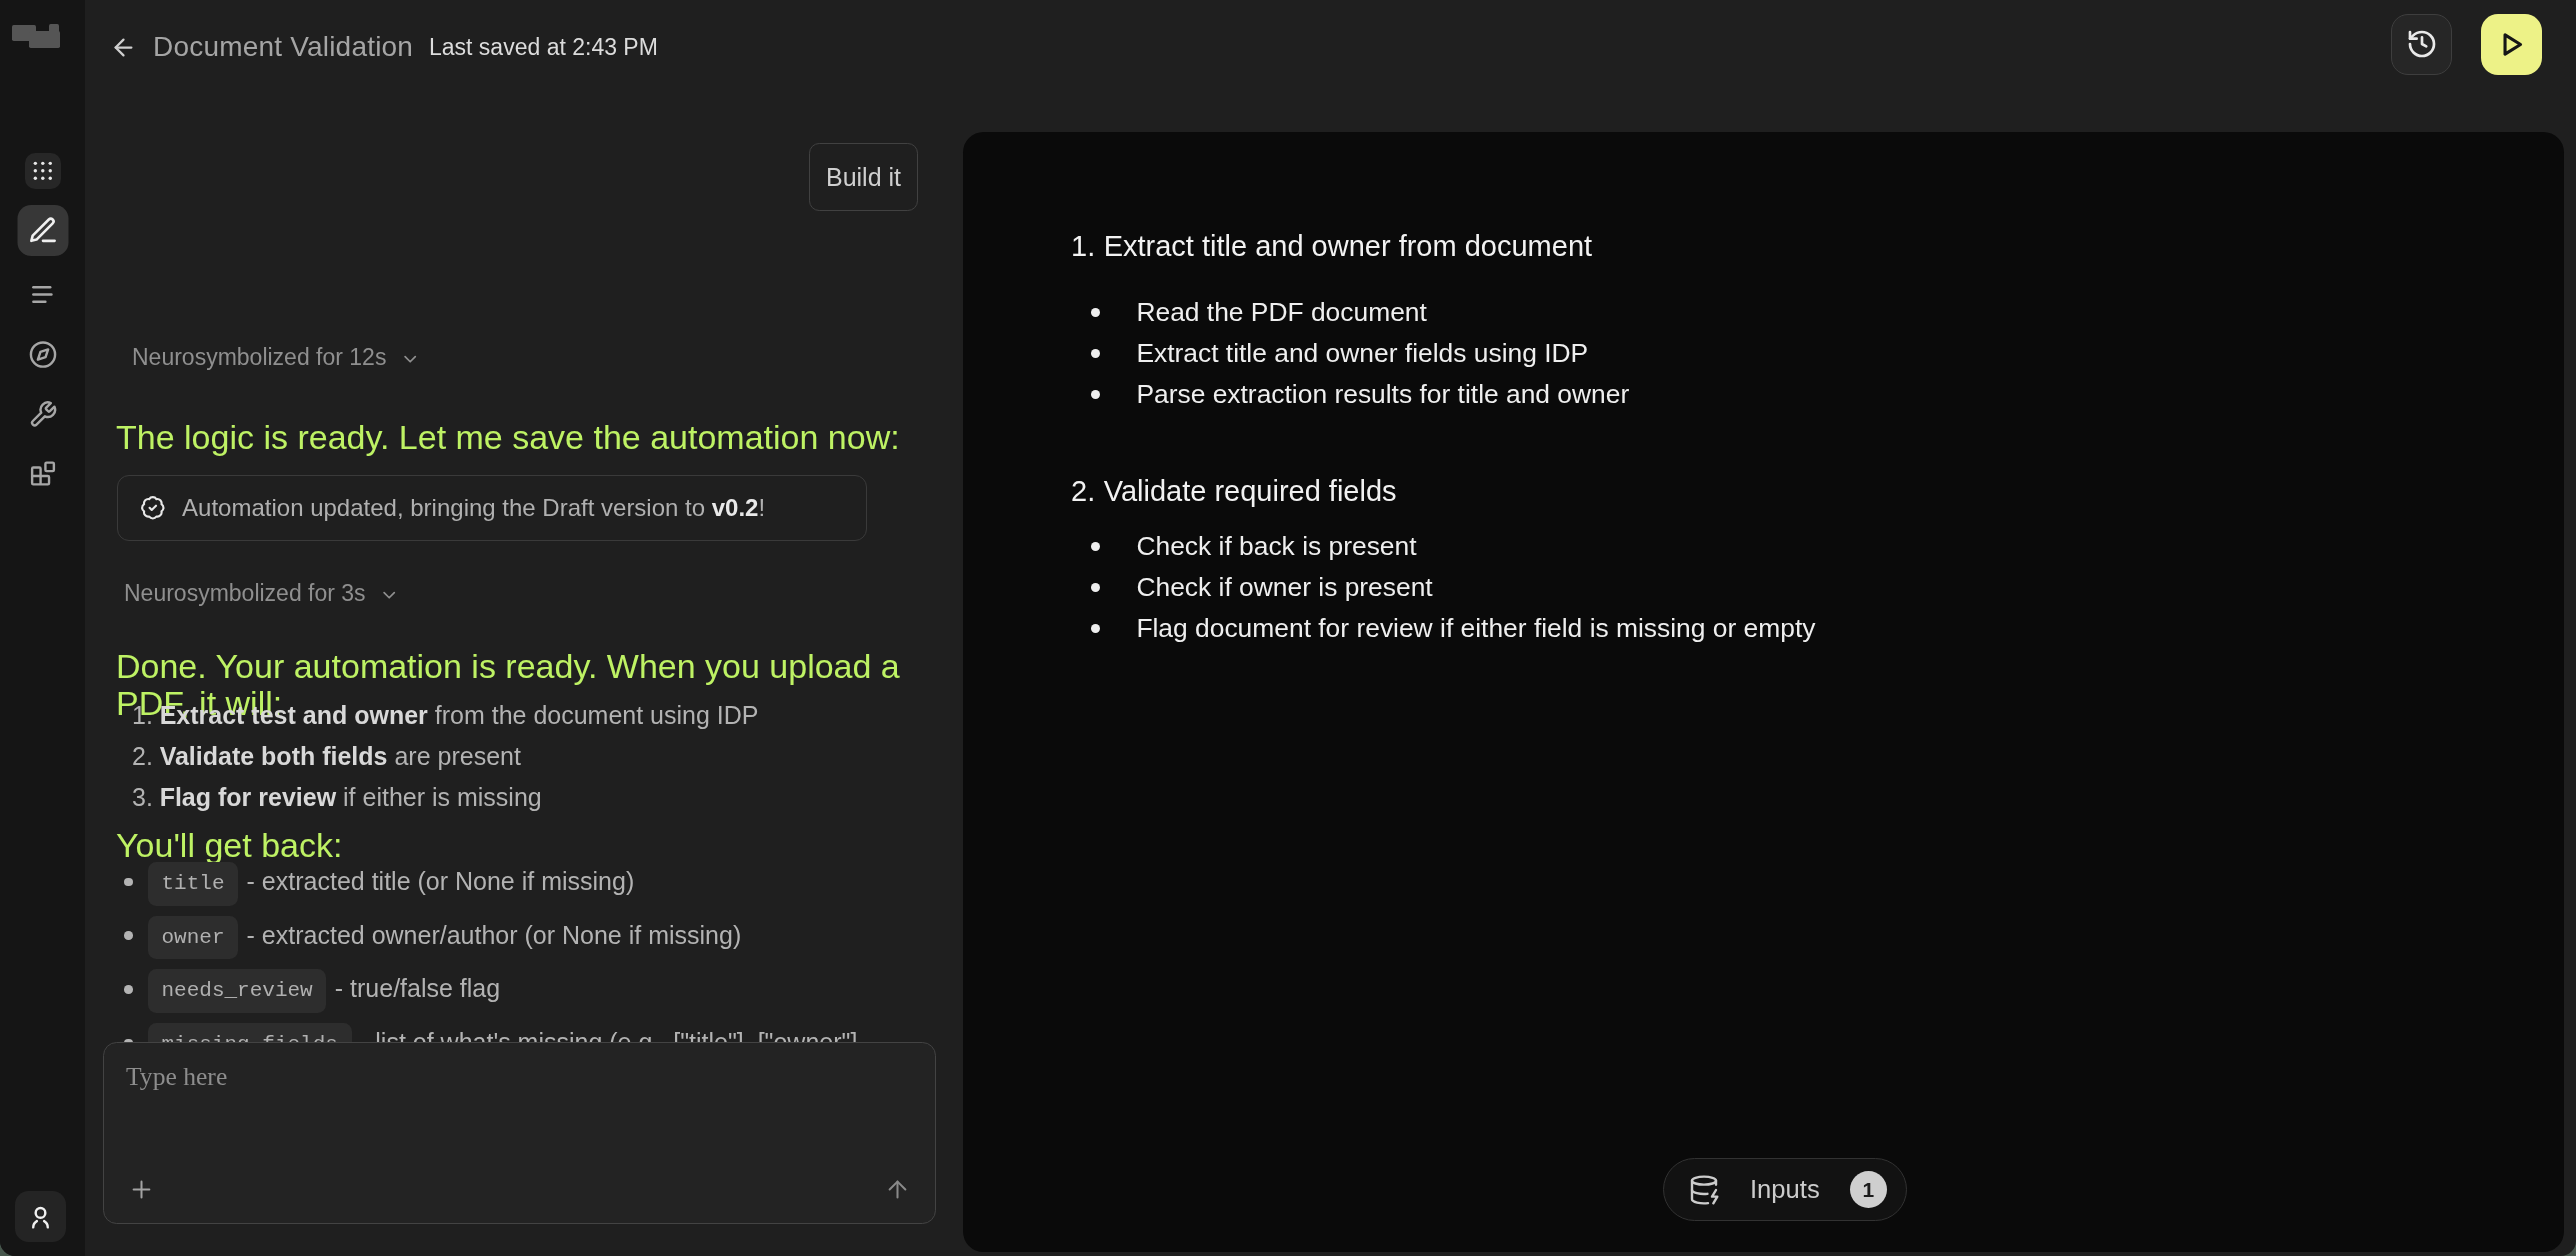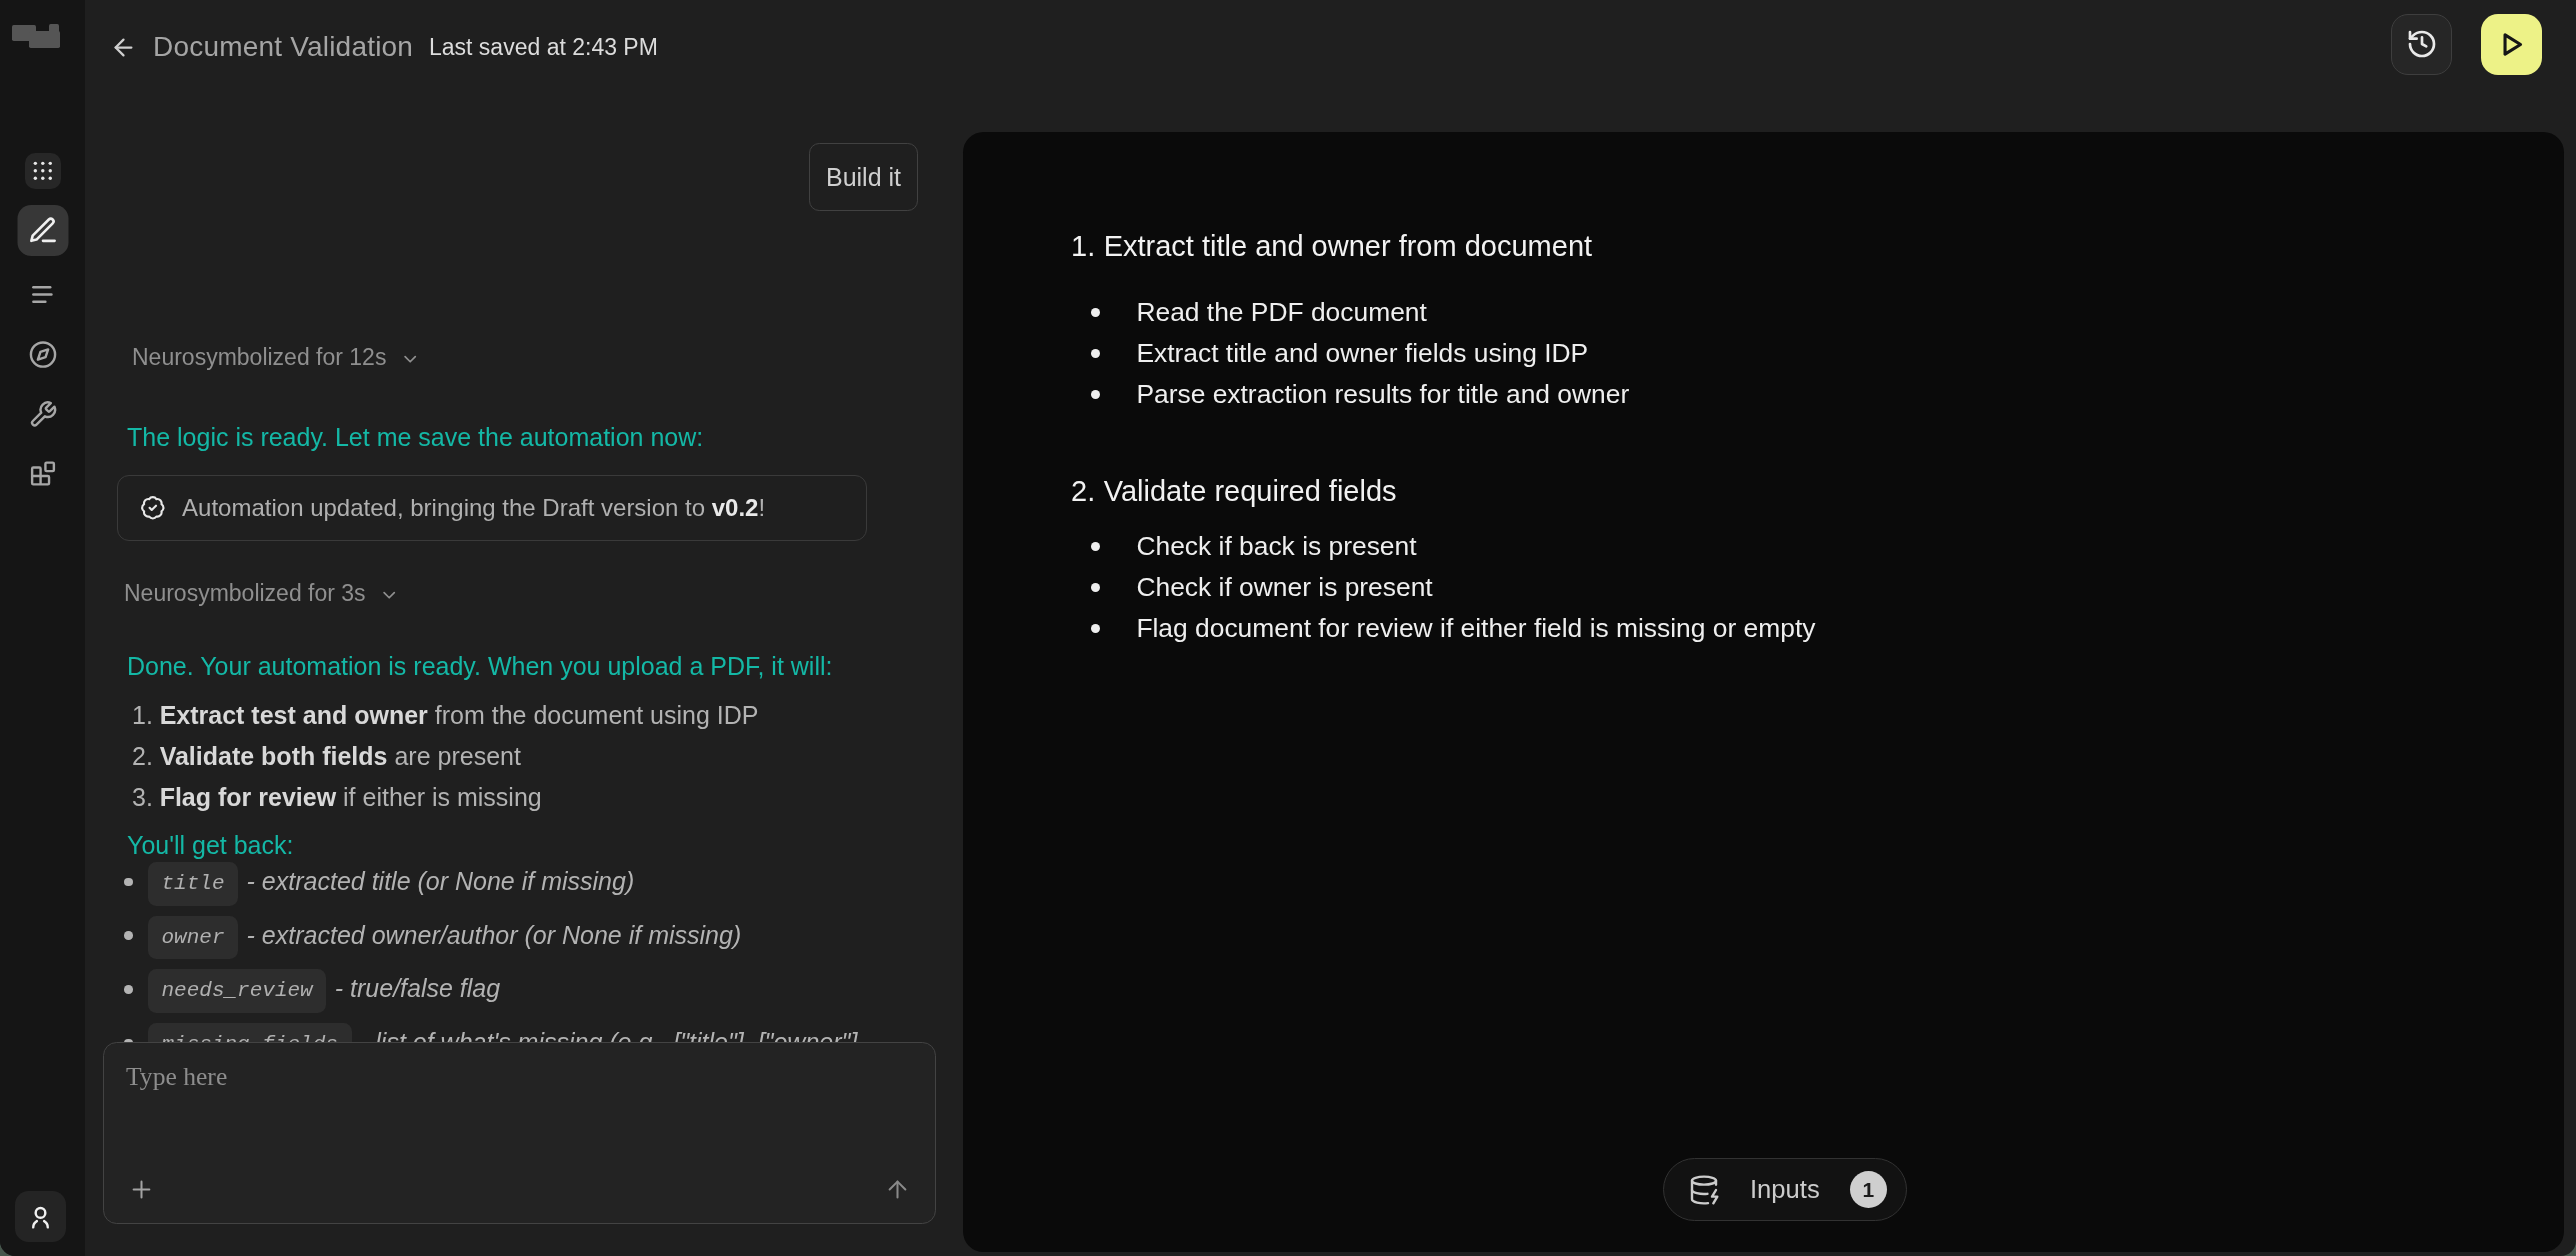--- a/index.html
+++ b/index.html
@@ -70,39 +70,39 @@
   .build-btn {
     position:absolute; left:724px; top:49px; width:109px; height:68px;
     border:1.7px solid #414141; border-radius:10.2px; background:transparent;
     color:#cfcfcf; font-size:25px; font-family:inherit; cursor:pointer;
   }
   .reason-row { position:absolute; display:flex; align-items:center; gap:13.6px;
     color:#8f8f8f; font-size:23px; cursor:pointer; }
   .reason-row svg { stroke:#8f8f8f; margin-top:3.4px; }
   .r1 { left:47px; top:250px; }
   .r2 { left:39px; top:486px; }
-  .msg { position:absolute; left:42px; color:#14b8a6; font-size:25px; line-height:37px; }
+  .msg { position:absolute; left:31px; color:#bef264; font-size:34px; line-height:37px; }
   .m1 { top:325px; }
   .m2 { top:554px; }
   .m3 { top:981px; }
   .status-box {
     position:absolute; left:31.5px; top:381px; width:750px; height:66px;
     border:1.7px solid #3a3a3a; border-radius:12px;
     display:flex; align-items:center; padding:0 22px; gap:17px;
   }
   .status-box svg { stroke:#e8e8e8; flex:none; }
   .status-text { color:#b0b0b0; font-size:24px; }
   .status-text b { color:#e9e9e9; font-weight:700; }
   .chat-ol { position:absolute; left:47px; top:601px; font-size:25px; color:#b3b3b3; }
   .chat-ol .row { height:41px; display:flex; align-items:center; }
   .chat-ol b { color:#d8d8d8; font-weight:700; white-space:pre; }
   .chat-ol .num { margin-right:6.8px; }
   .chat-ol span { white-space:pre; }
   .outputs-ul { position:absolute; left:34px; top:768px; width:767px;
-    font-size:25px; color:#b3b3b3; line-height:31.5px;font-style:italic; }
+    font-size:25px; color:#b3b3b3; line-height:31.5px; }
   .outputs-ul .orow { margin-bottom:10.2px; }
   .bullet-dot { display:inline-block; width:8.5px; height:8.5px; border-radius:50%;
     background:#b3b3b3; vertical-align:middle; margin:0 15.3px 3.4px 5.1px; }
   .chip {
     display:inline-block; background:#2d2d2d; border-radius:8.5px;
     font-family:"Liberation Mono", monospace; font-size:21px; color:#b0b0b0;
     padding:6px 13.6px; margin-right:8.5px; vertical-align:middle;
   }
   .composer {
     position:absolute; left:18px; top:948px; width:833px; height:182px;

